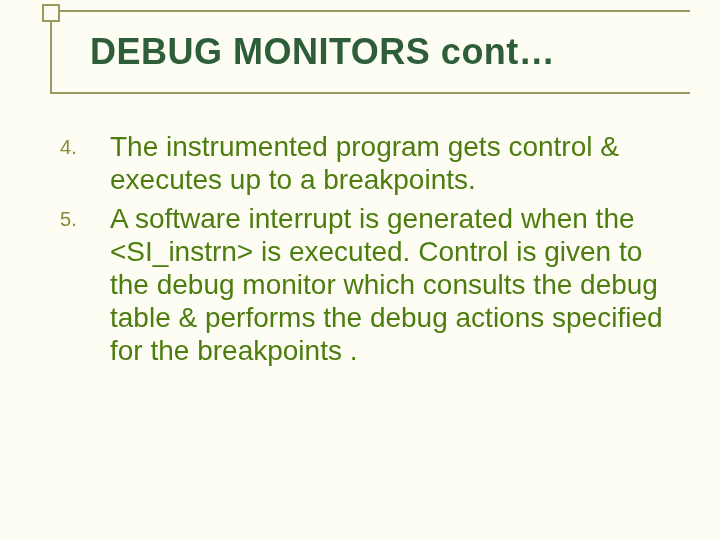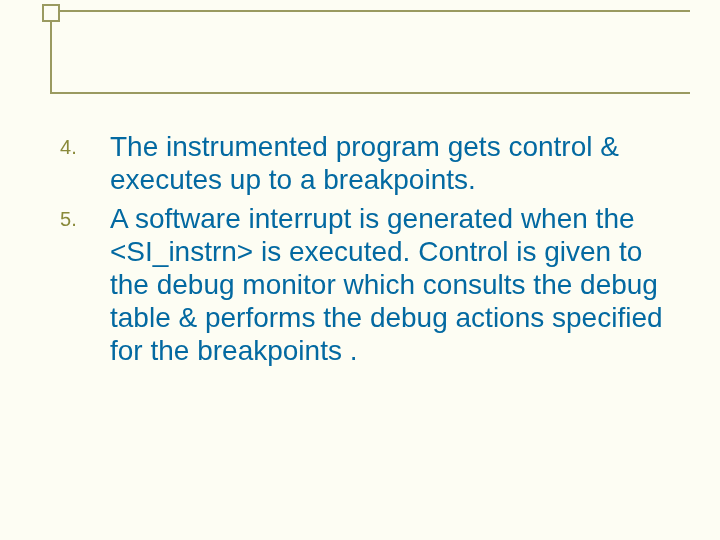--- a/index.html
+++ b/index.html
@@ -64,39 +64,40 @@
     padding: 0;
     list-style: none;
     counter-reset: item var(--start, 3);
   }
   ol.list > li {
     counter-increment: item;
     position: relative;
     padding-left: 50px;
     font-size: 28px;
     line-height: 1.18;
-    color: #0369a1;
+    color: #4d7c0f;
     margin-bottom: 6px;
   }
   ol.list > li::before {
     content: counter(item) ".";
     position: absolute;
     left: 0;
     top: 6px;
     font-size: 20px;
     color: #8a8a3a;
   }
 </style>
 </head>
 <body>
 
 <div class="slide">
 
   <div class="title-wrap">
     <div class="title-corner"></div>
+    <div class="title">DEBUG MONITORS cont…</div>
   </div>
 
   <div class="body">
     <ol class="list" id="main-list" style="--start: 3;">
         <li>The instrumented program gets control &amp; executes up to a breakpoints.</li>
         <li>A software interrupt is generated when the &lt;SI_instrn&gt; is executed. Control is given to the debug monitor which consults the debug table &amp; performs the debug actions specified for the breakpoints .</li>
       </ol>
   </div>
 
 </div>

